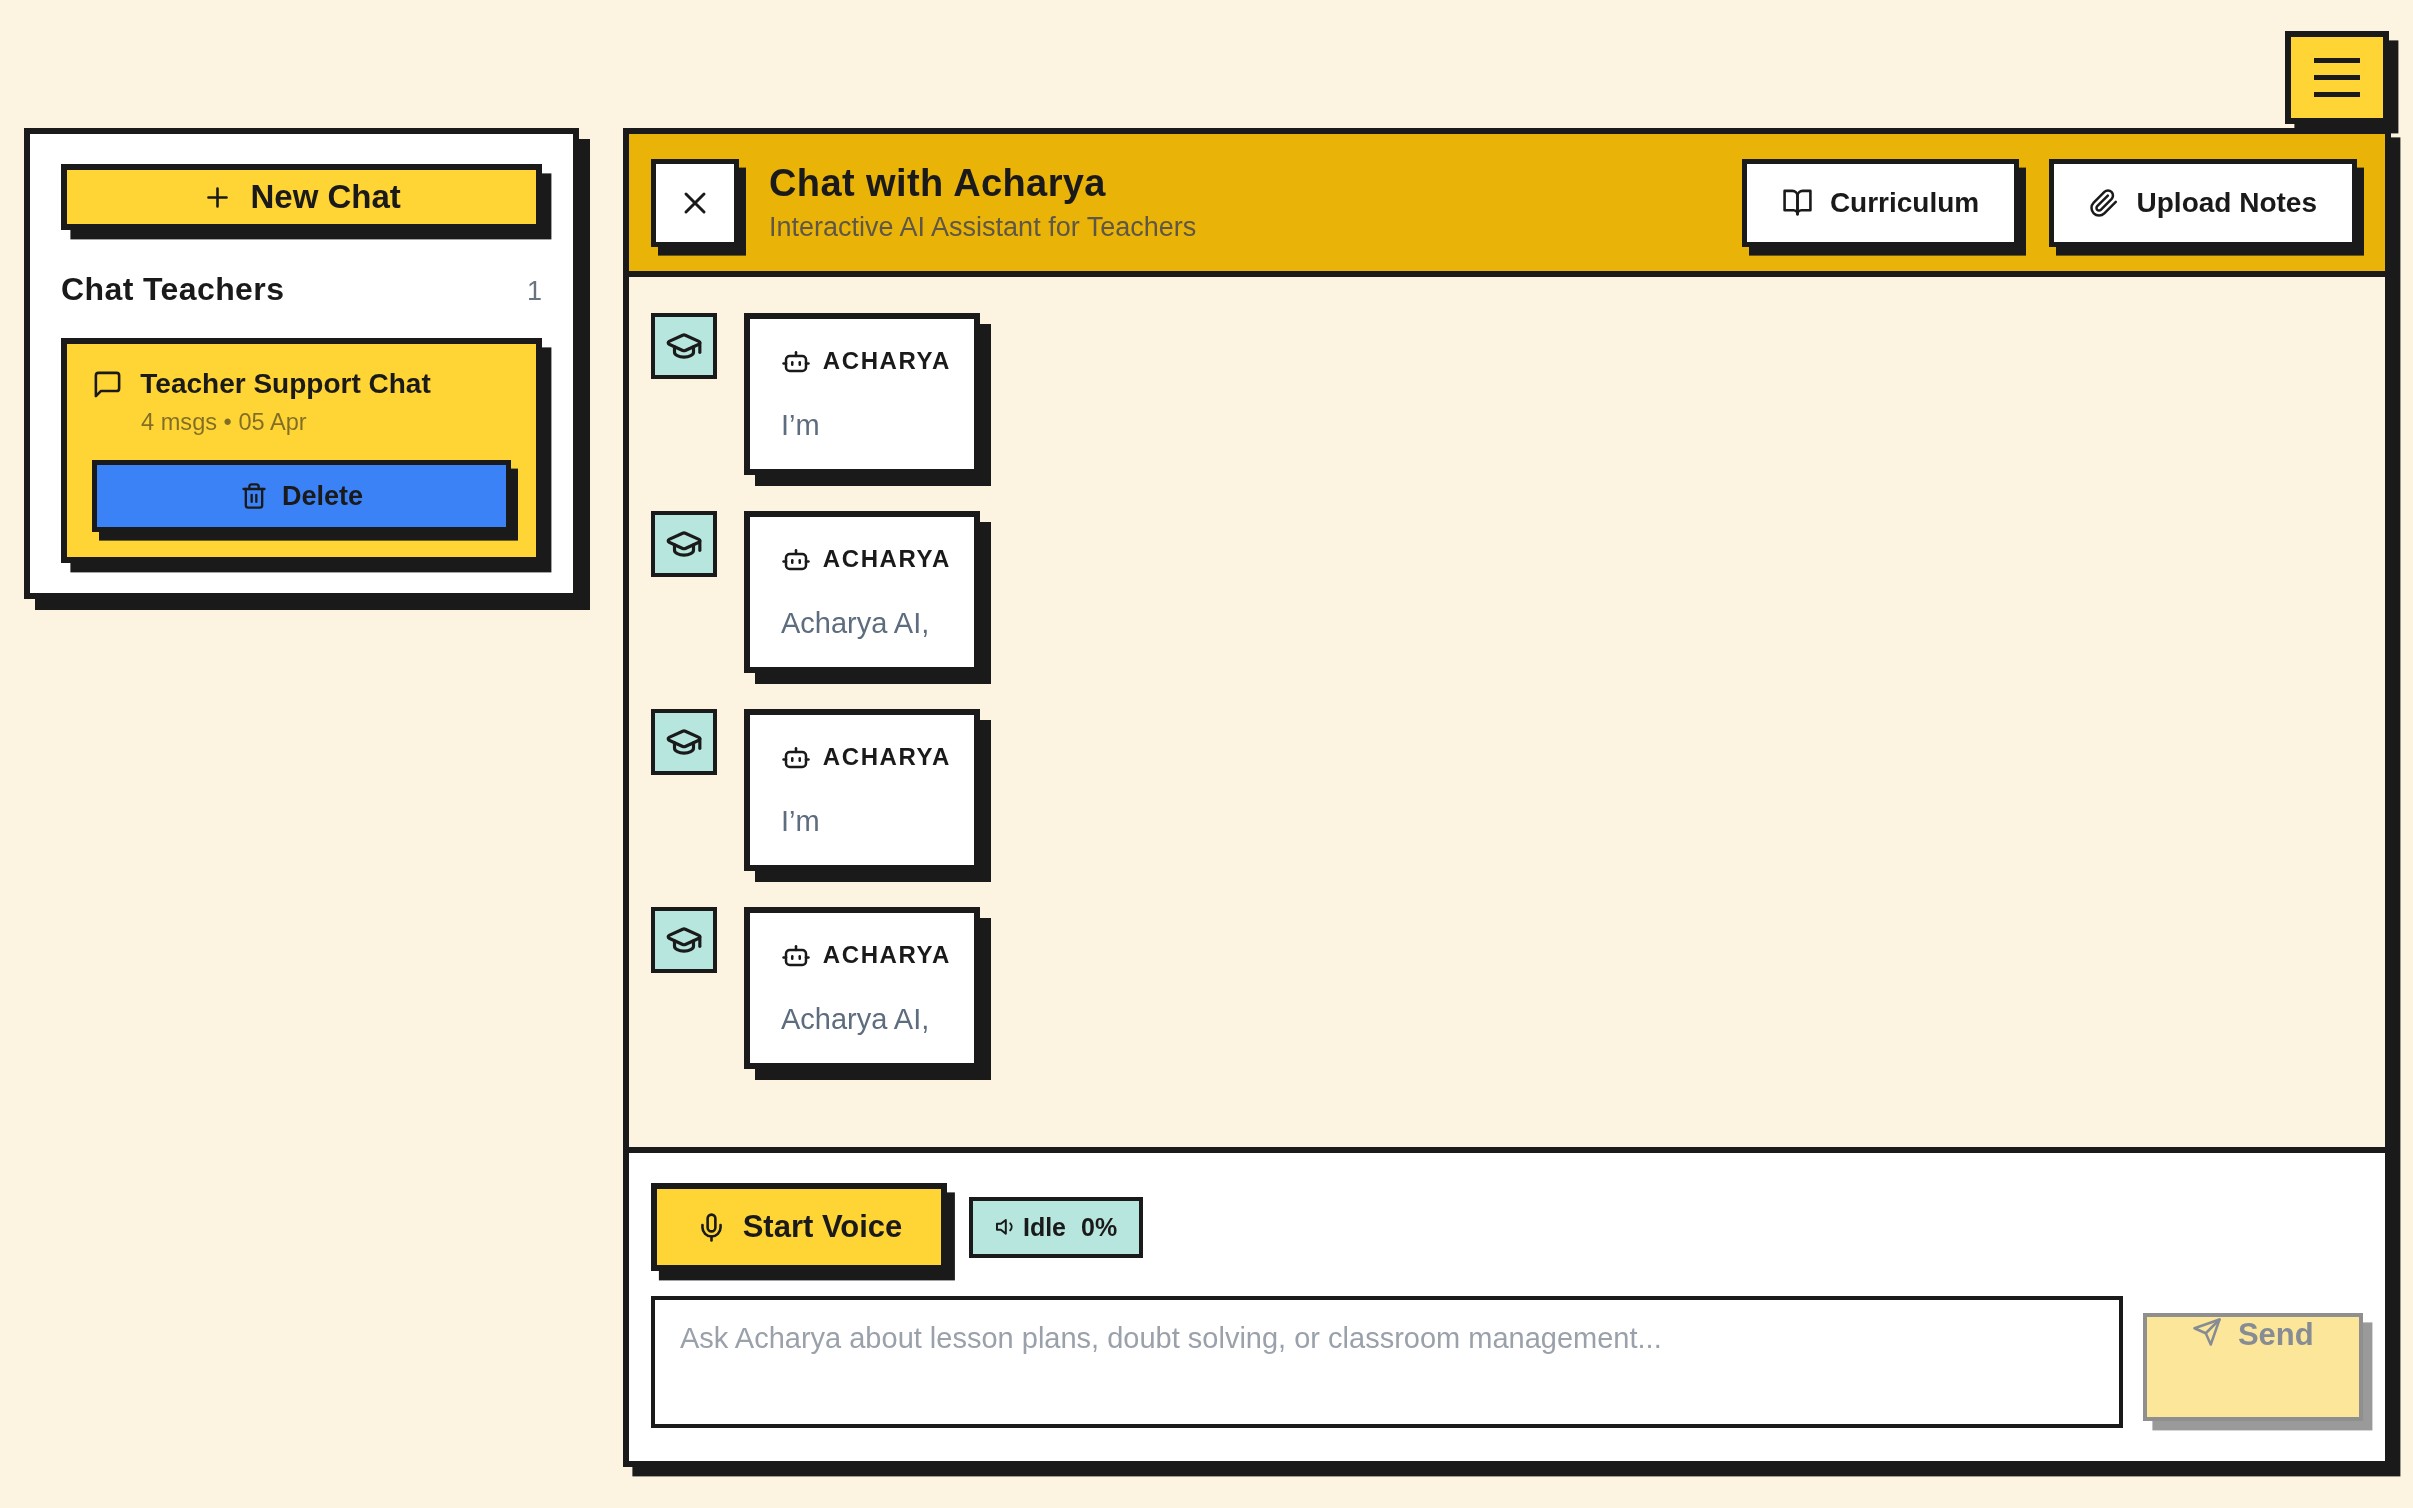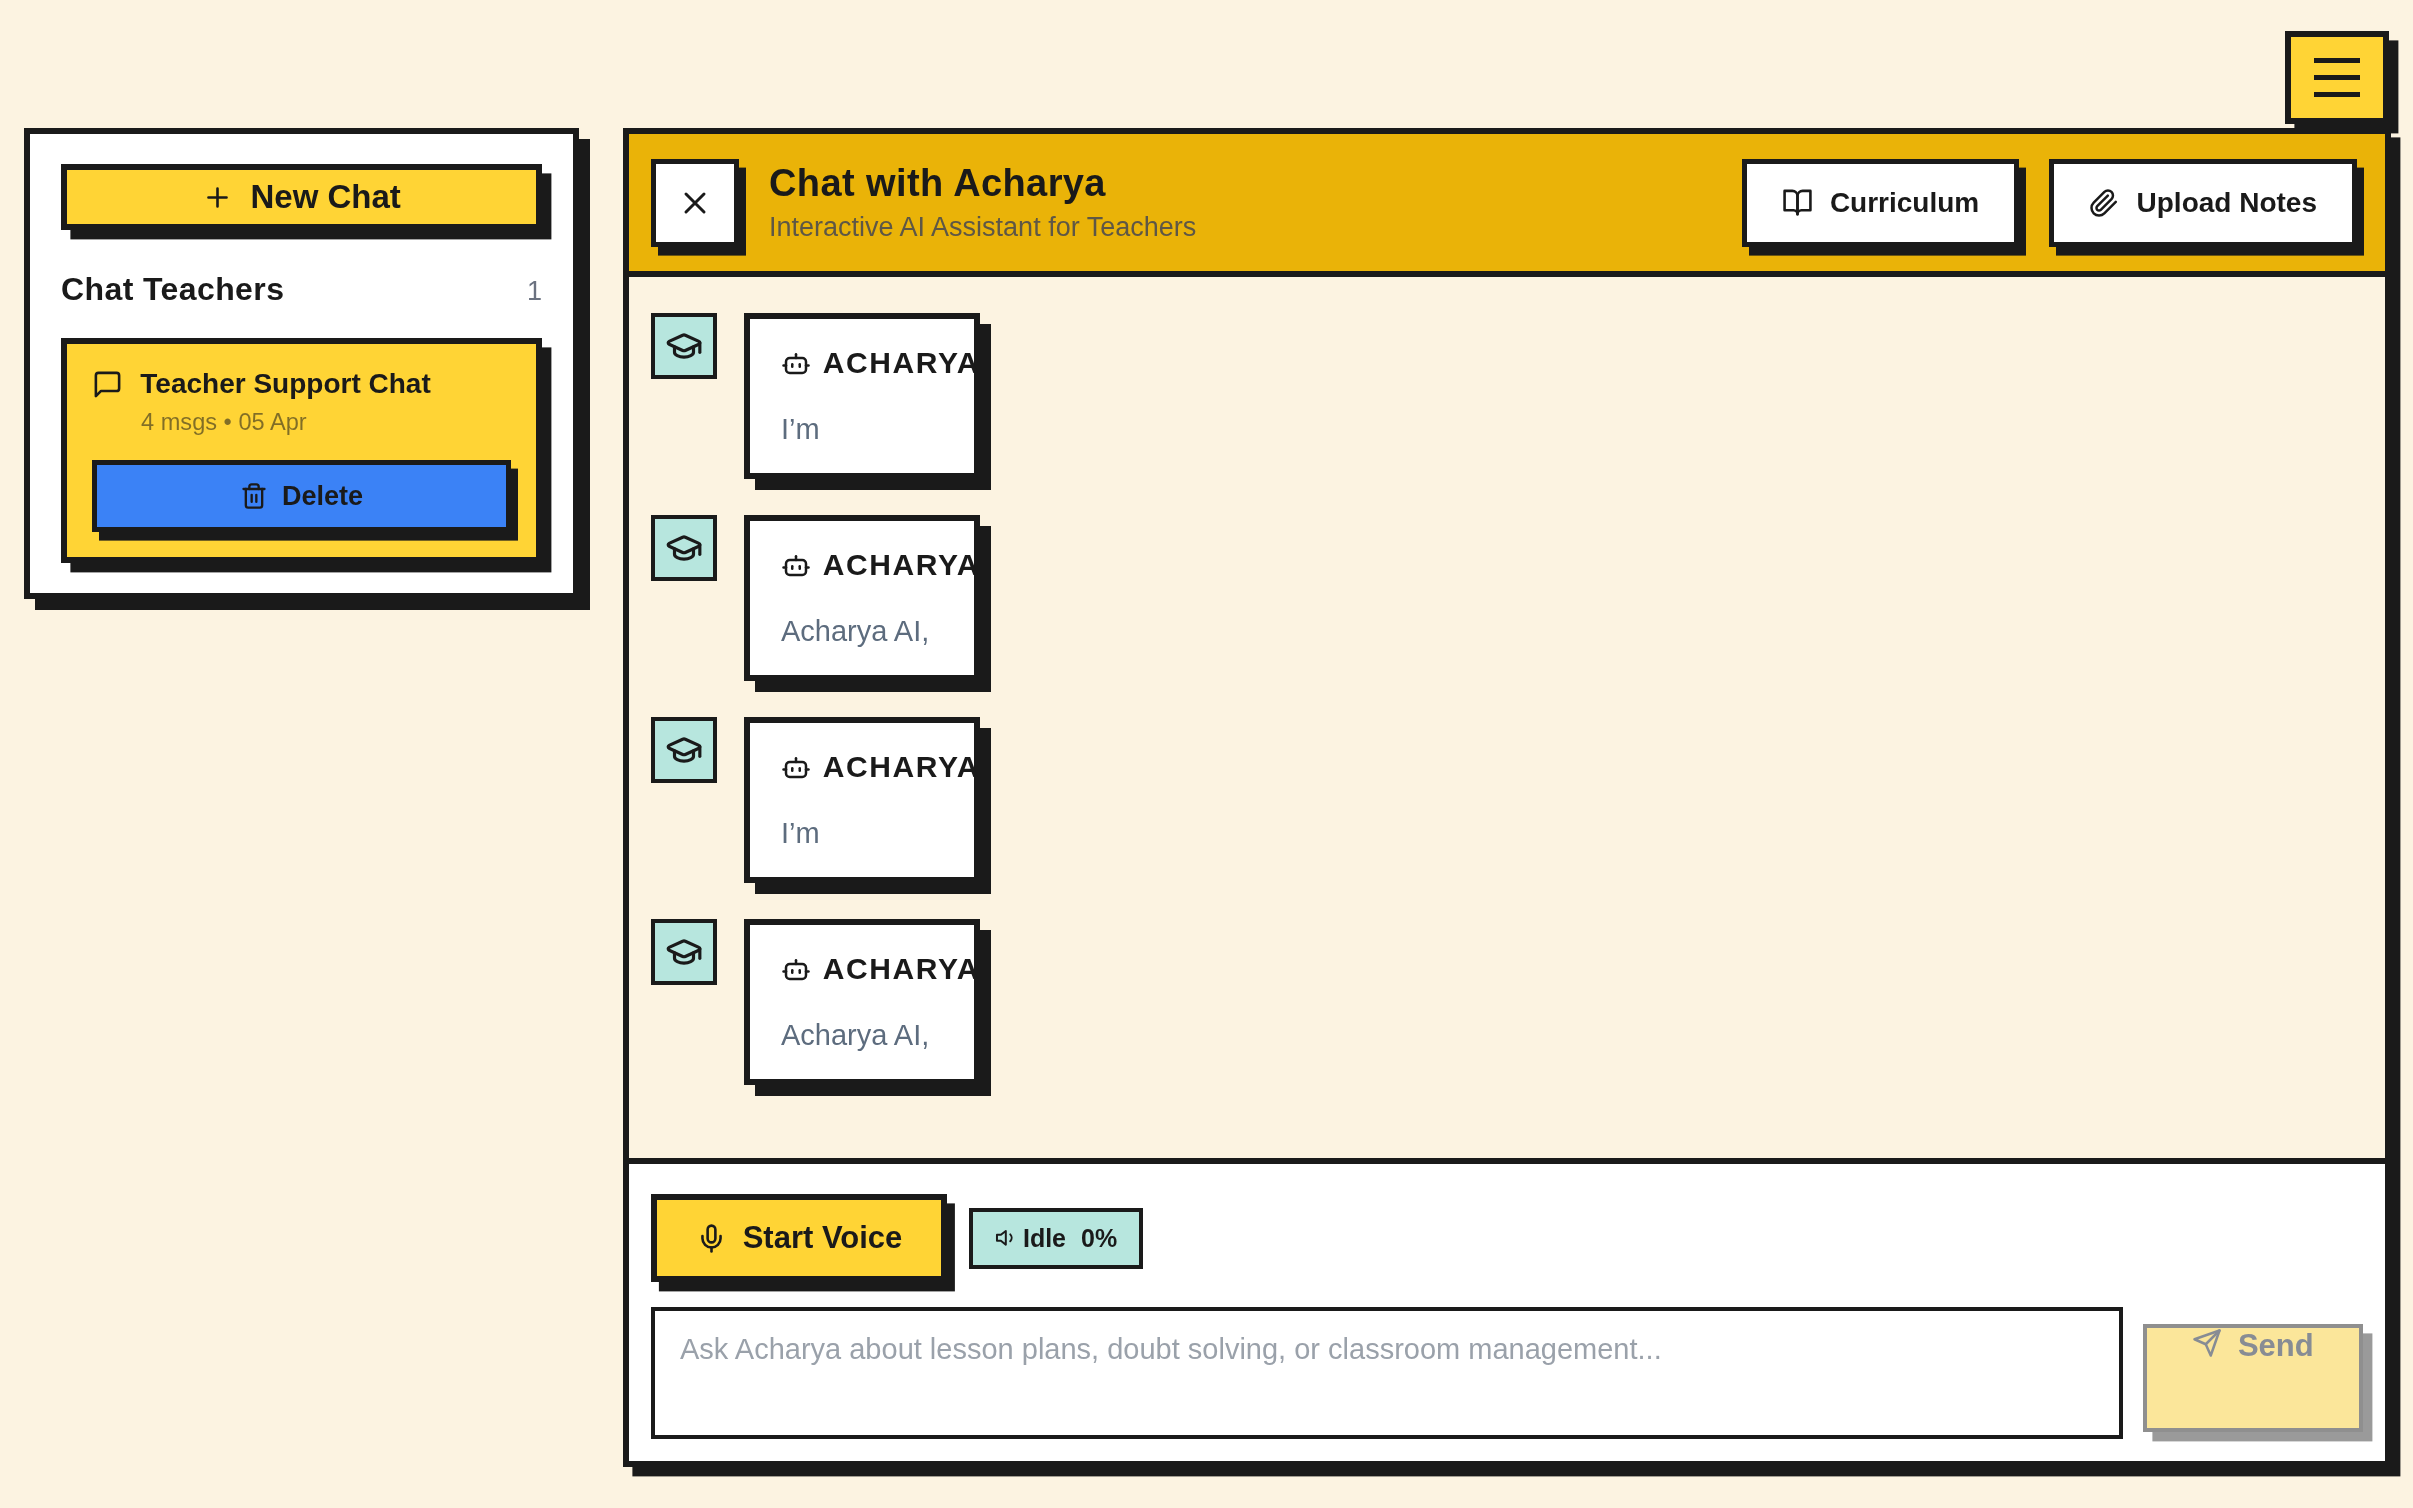--- a/index.html
+++ b/index.html
@@ -128,29 +128,29 @@
     display: flex; align-items: center; justify-content: center;
   }
   .msg-card {
     width: 236px; min-height: 156px;
     background: #FFFFFF;
     border: 6.3px solid #1A1A1A;
     box-shadow: 11px 11px 0 0 #1A1A1A;
     padding: 27px 31px;
   }
   .msg-head { display: flex; align-items: center; gap: 11.8px; }
-  .msg-sender { font-size: 30px; font-weight: 800; letter-spacing: 1.6px; }
+  .msg-sender { font-size: 24px; font-weight: 800; letter-spacing: 1.6px; }
   .msg-text { margin-top: 33px; font-size: 29px; color: #5D6C7E; }
 
   
   .panel-footer {
     flex: 0 0 auto;
     background: #FFFFFF;
     border-top: 6.3px solid #1A1A1A;
-    padding: 30px 22px 22px;
+    padding: 30px 22px 33px;
   }
   .voice-row { display: flex; align-items: center; gap: 22px; }
   .start-voice-btn {
     height: 88px; padding: 0 39px;
     background: #FFD435;
     border: 6.3px solid #1A1A1A;
     box-shadow: 7.9px 9.4px 0 0 #1A1A1A;
     display: flex; align-items: center; gap: 15.7px;
     font-size: 31px; font-weight: 700; color: #1A1A1A;
     font-family: inherit; cursor: pointer;

